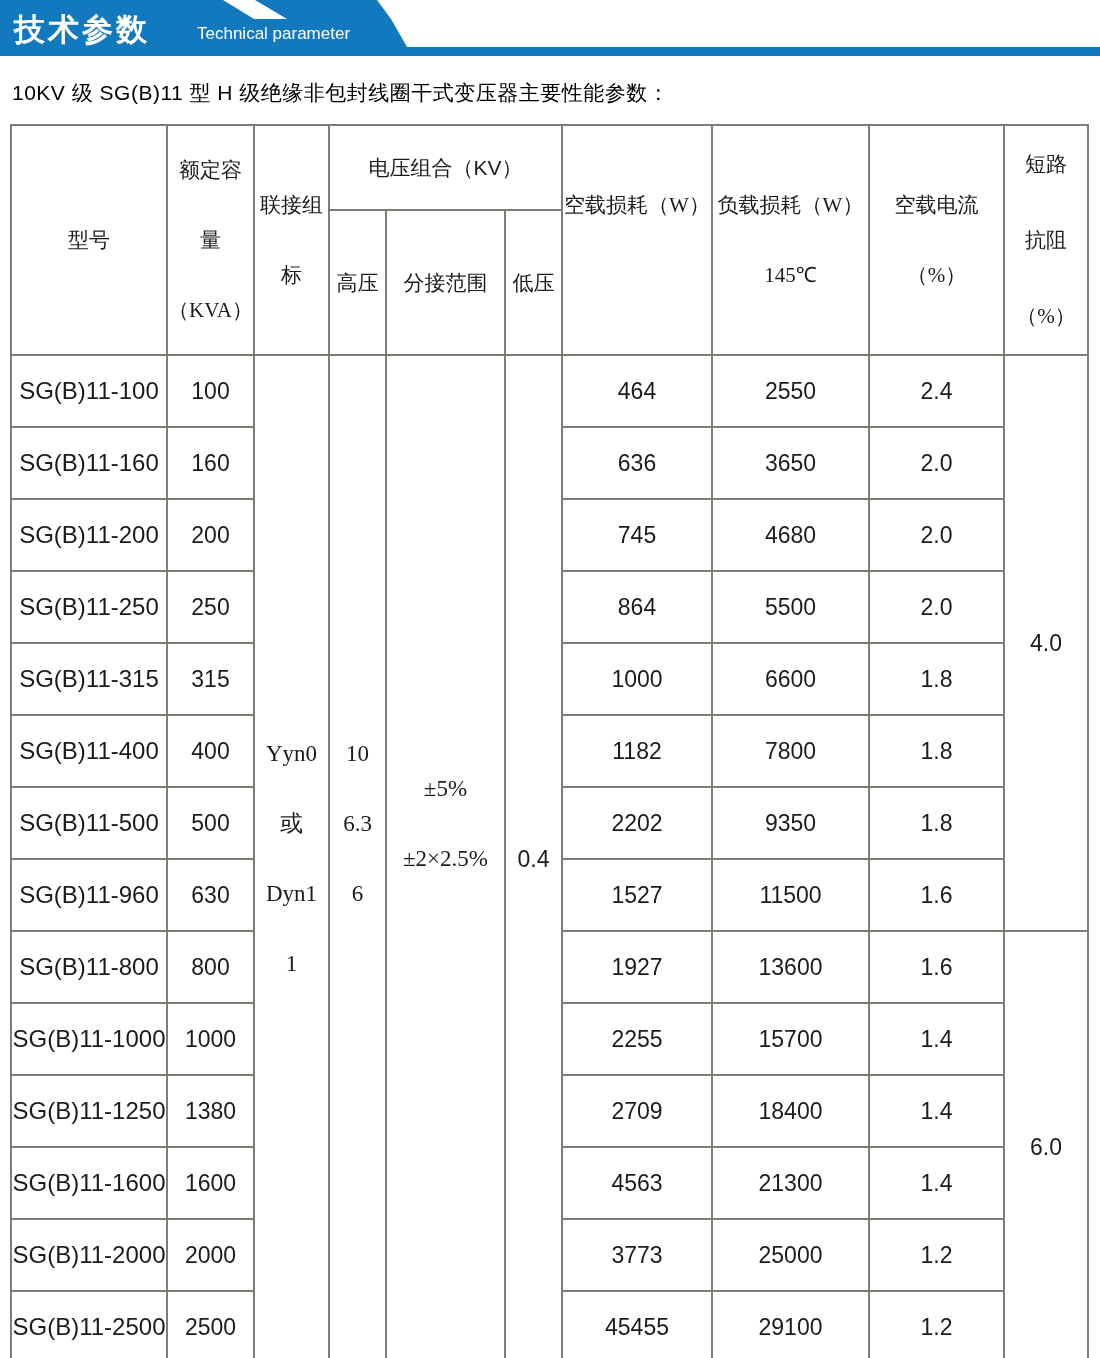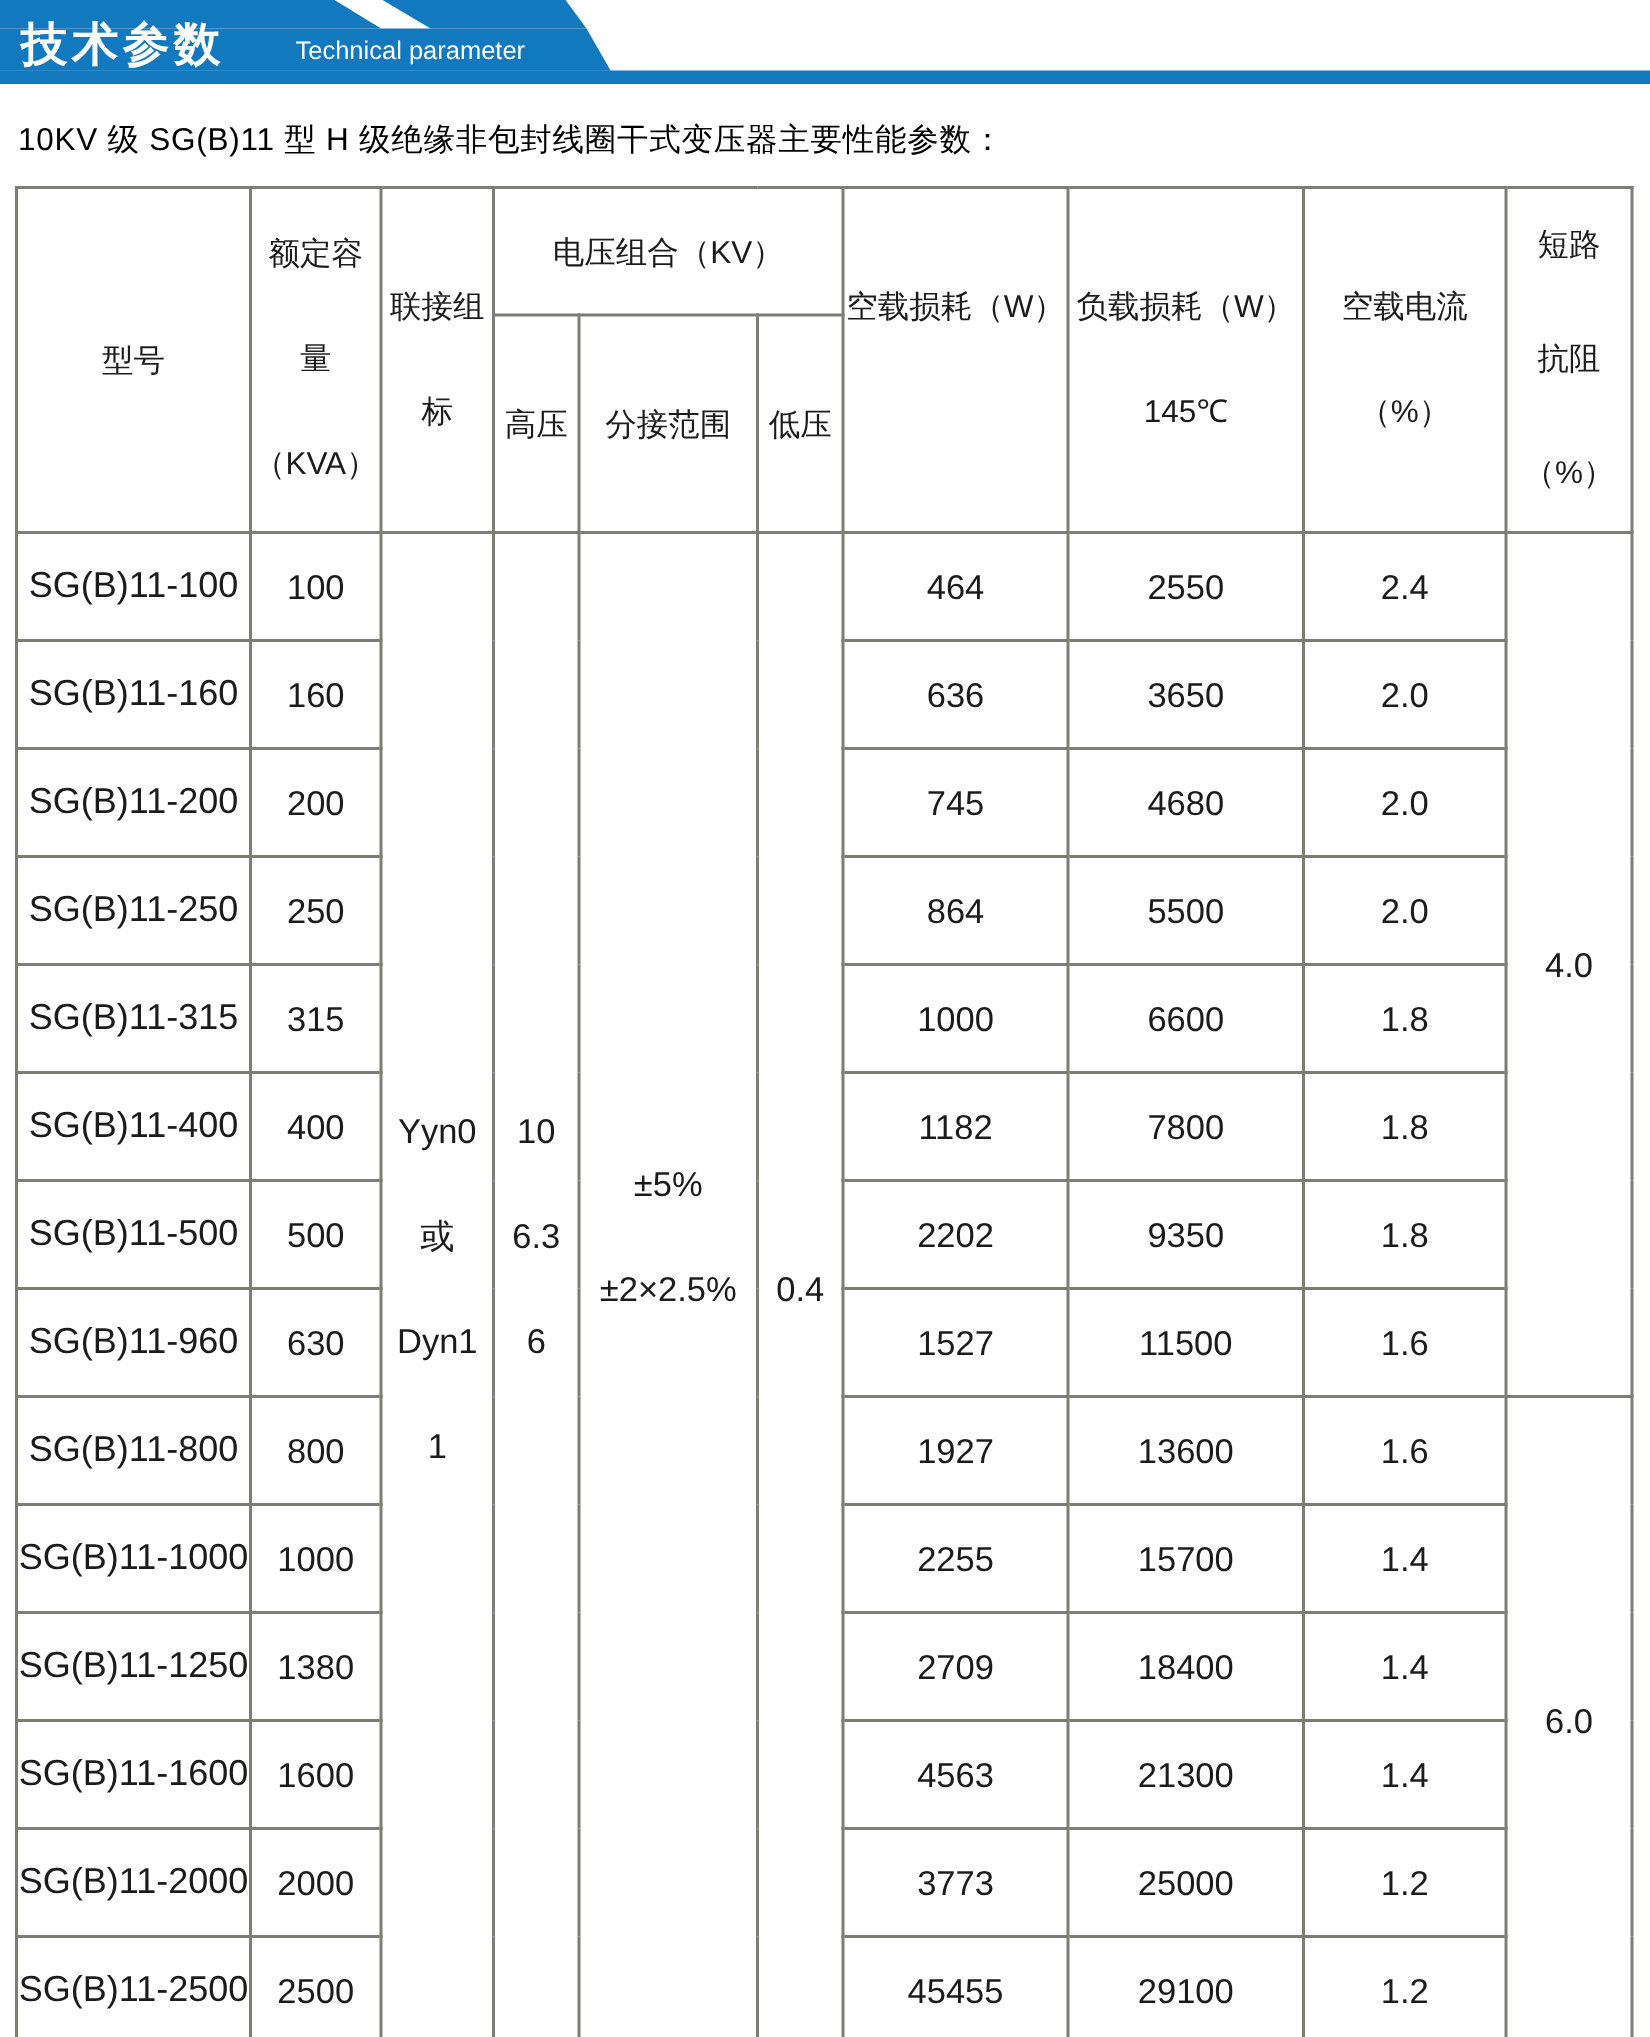--- a/index.html
+++ b/index.html
@@ -36,21 +36,21 @@
     padding:0; font-weight:normal; color:#1b1b1b;
     overflow:hidden;
   }
   .spec th { font-size:21px; }
   .spec td { font-size:23px; }
   tr.hrow1 { height:78px; }
   tr.hrow2 { height:132px; }
   .spec tbody tr { height:72px; }
   td.model-cell { font-size:24px; }
 
-  .ln  { line-height:70px; height:70px; white-space:nowrap; }
+  .ln  { line-height:70px; height:70px; white-space:nowrap;font-family:Liberation Serif, serif; }
   .lnb { height:70px; }            
   th.imp .ln { line-height:76px; height:76px; }
 </style>
 </head>
 <body>
 
 <div class="page">
 
   <div class="banner">
     <svg width="1100" height="56" viewBox="0 0 1100 56">

